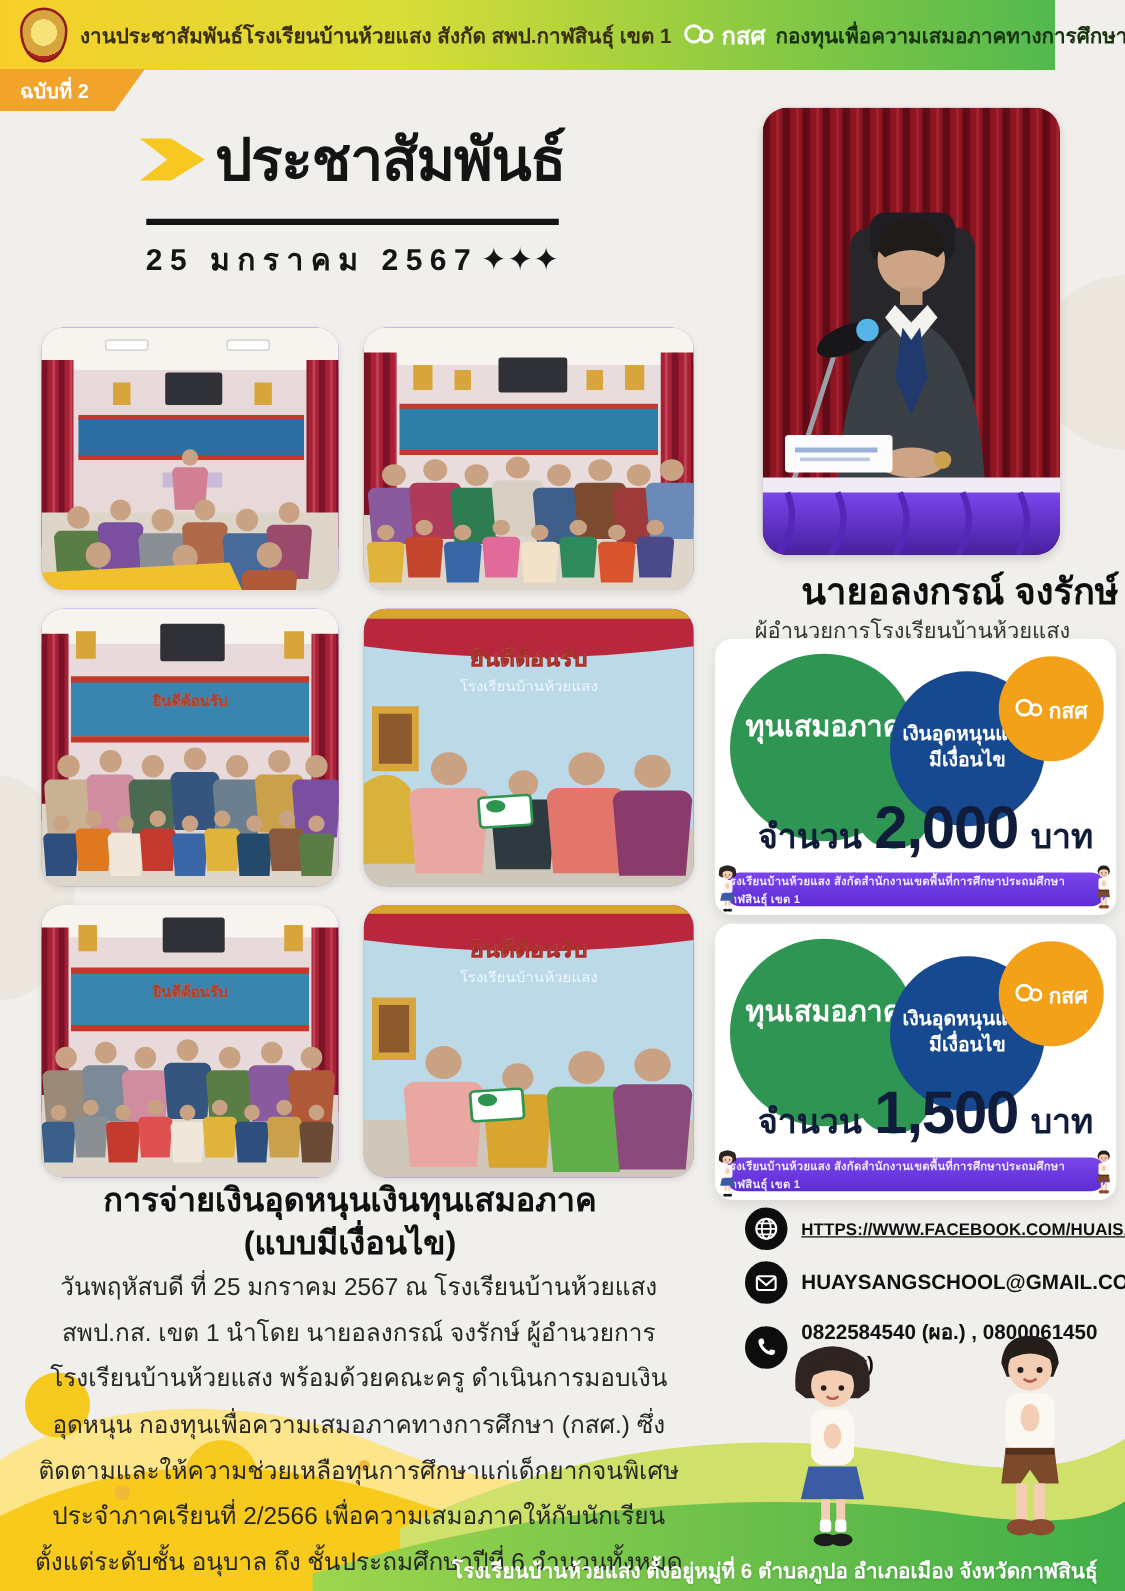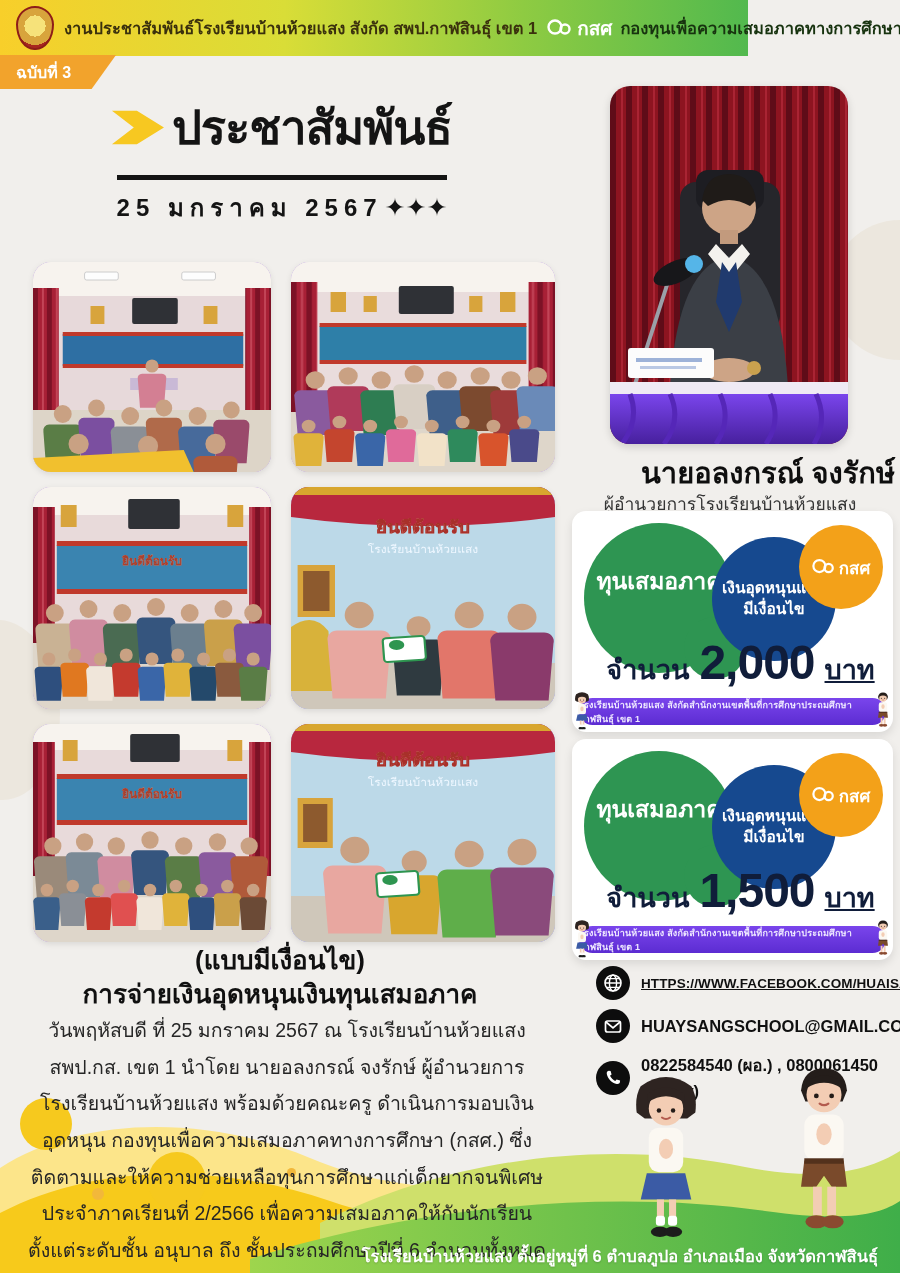--- a/index.html
+++ b/index.html
@@ -1,21 +1,21 @@
 <!DOCTYPE html>
 <html><head>
 <meta charset="utf-8">
 <style>
   * { margin:0; padding:0; box-sizing:border-box; }
   html,body { background:#e6e4e1; }
   body { font-family:"Liberation Sans","DejaVu Sans",sans-serif; }
   .page { position:relative; width:900px; height:1273px; background:#f1efec; overflow:hidden; margin:0 auto; }
 
   
-  .topbar { position:absolute; left:0; top:0; width:748px; height:56px;
+  .topbar { position:absolute; left:0; top:0; width:844px; height:56px;
     background:linear-gradient(90deg,#f8cf2a 0%,#d9dd37 38%,#8ecb42 70%,#52b94e 100%);
     display:flex; align-items:center; gap:10px; padding:0 16px; z-index:5; }
   .school-emblem { width:38px; height:44px; border-radius:50% 50% 48% 48%/42% 42% 58% 58%;
     background:radial-gradient(circle at 50% 45%, #f6e27a 0 40%, #d8a澄43c 40% 70%, #a8261f 70%);
     background:radial-gradient(circle at 50% 45%, #f6e27a 0 38%, #d8a43c 38% 68%, #a8261f 68%);
     border:2px solid #8e1d18; flex:0 0 auto; }
   .topbar-text { font-size:16.5px; font-weight:700; color:#3a300d; white-space:nowrap; }
   .topbar-right { display:flex; align-items:center; gap:8px; margin-left:auto; }
   .ksc-mini { display:flex; align-items:center; gap:4px; color:#fff; font-weight:800; font-size:19px; }
   .topbar-fund { font-size:16.5px; font-weight:700; color:#17330f; white-space:nowrap; }
@@ -70,21 +70,21 @@
   .bubble-blue { position:absolute; left:140px; top:26px; width:124px; height:124px; border-radius:50%;
     background:#16498f; display:flex; flex-direction:column; justify-content:center; align-items:center; }
   .bubble-blue span { color:#fff; font-size:15.5px; font-weight:800; line-height:1.35; }
   .bubble-orange { position:absolute; right:10px; top:14px; width:84px; height:84px; border-radius:50%;
     background:#f3a119; display:flex; align-items:center; justify-content:center; gap:3px;
     color:#fff; font-weight:800; font-size:17px; }
   .amount-row { position:absolute; left:0; top:124px; width:100%; display:flex; justify-content:center;
     align-items:baseline; gap:10px; color:#101d3a;padding-left:16px; }
   .amt-label { font-size:27px; font-weight:800; }
   .amt-value { font-size:48px; font-weight:900; letter-spacing:-1px; }
-  .amt-unit { font-size:27px; font-weight:800;text-decoration:underline; }
+  .amt-unit { font-size:27px; font-weight:800; }
   .fund-caption { position:absolute; left:0; top:186px; width:100%; text-align:center;
     font-size:10.5px; font-weight:700; color:#2f9e4f; }
   .card-bar { position:absolute; left:7px; right:7px; bottom:7px; height:27px; border-radius:14px;
     background:linear-gradient(180deg,#7a45ec,#5c2cd2); display:flex; align-items:center; justify-content:center; }
   .card-bar span { color:#efe9ff; font-size:9px; font-weight:600; letter-spacing:.2px; }
   .bar-kid { position:absolute; bottom:1px; width:22px; height:40px; }
   .bar-kid.l { left:-1px; } .bar-kid.r { right:-1px; }
   .bar-kid svg { width:100%; height:100%; }
 
   .contacts { position:absolute; left:596px; top:966px; width:300px; z-index:3; }
@@ -192,21 +192,21 @@
       <div class="ksc-mini">
         <svg width="26" height="22" viewBox="0 0 26 22">
             <use href="#ksc-loops"></use>
           </svg>
         <span>กสศ</span>
       </div>
       <div class="topbar-fund">กองทุนเพื่อความเสมอภาคทางการศึกษา</div>
     </div>
   </div>
 
-  <div class="edition-badge">ฉบับที่ 3</div>
+  <div class="edition-badge">ฉบับที่ 2</div>
 
   <div class="masthead">
     <div class="mast-row2">
       <div class="mast-arrow"></div>
       <div class="mast-line2">ประชาสัมพันธ์</div>
     </div>
     <div class="mast-rule"></div>
     <div class="mast-date"><span>25 มกราคม 2567</span><span class="mast-stars">✦✦✦</span></div>
   </div>
 
@@ -376,22 +376,22 @@
         <use href="#pfig" transform="translate(112,138) scale(1.9)" style="color:#d8a62e"></use>
         <use href="#pfig" transform="translate(162,130) scale(2.2)" style="color:#5fae4a"></use>
         <use href="#pfig" transform="translate(210,128) scale(2.2)" style="color:#8a4a7b"></use>
         <rect x="78" y="148" width="38" height="24" rx="3" fill="#fff" stroke="#2e9550" stroke-width="2" transform="rotate(-4 97 160)"></rect>
         <ellipse cx="90" cy="156" rx="7" ry="5" fill="#2e9550"></ellipse>
       </svg>
     </div>
   </div>
 
   <div class="article-head">
+    <div>การจ่ายเงินอุดหนุนเงินทุนเสมอภาค</div>
     <div>(แบบมีเงื่อนไข)</div>
-    <div>การจ่ายเงินอุดหนุนเงินทุนเสมอภาค</div>
   </div>
   <div class="article-body">
     <span class="b-line">วันพฤหัสบดี ที่ 25 มกราคม 2567 ณ โรงเรียนบ้านห้วยแสง สพป.กส. เขต 1 นำโดย นายอลงกรณ์ จงรักษ์ ผู้อำนวยการโรงเรียนบ้านห้วยแสง พร้อมด้วยคณะครู ดำเนินการมอบเงินอุดหนุน กองทุนเพื่อความเสมอภาคทางการศึกษา (กสศ.) ซึ่งติดตามและให้ความช่วยเหลือทุนการศึกษาแก่เด็กยากจนพิเศษ ประจำภาคเรียนที่ 2/2566 เพื่อความเสมอภาคให้กับนักเรียนตั้งแต่ระดับชั้น อนุบาล ถึง ชั้นประถมศึกษาปีที่ 6 จำนวนทั้งหมด 43 ทุน</span>
 
   </div>
 
   <div class="portrait-card">
     <svg viewBox="0 0 238 358" preserveAspectRatio="none">
       <rect width="238" height="358" fill="url(#curt2)"></rect>
       <rect x="70" y="96" width="100" height="150" rx="16" fill="#26262b"></rect>

